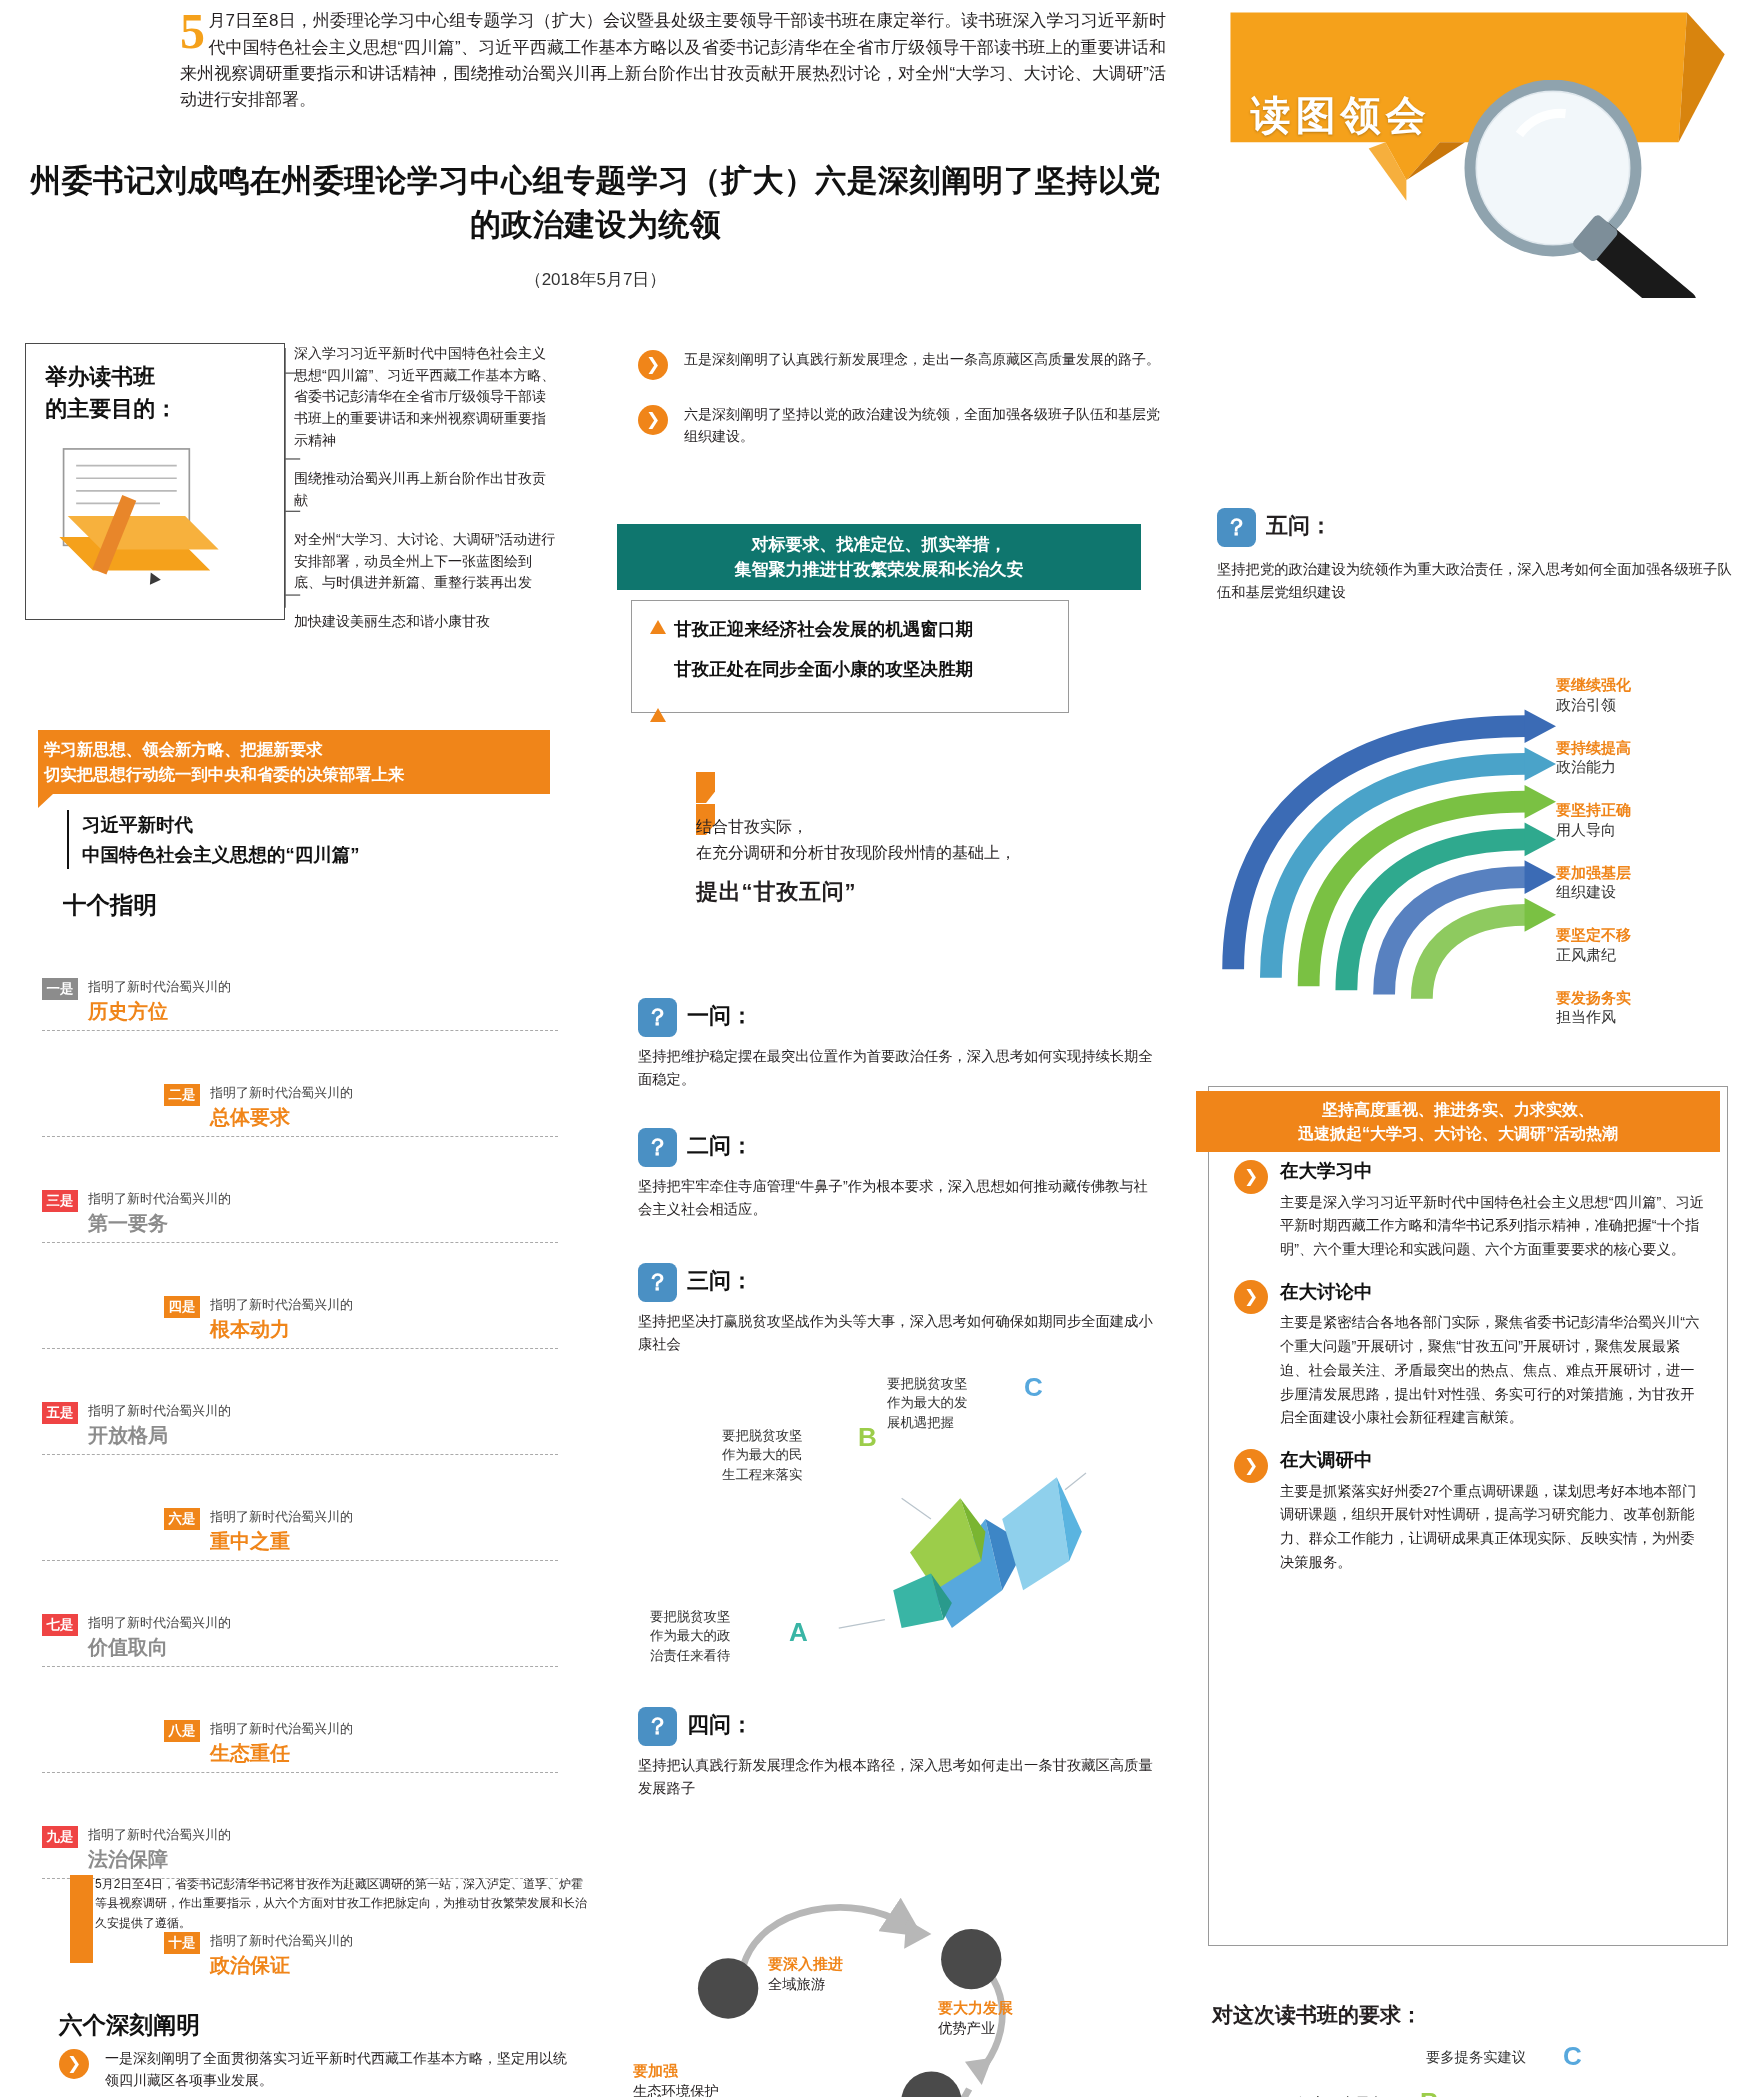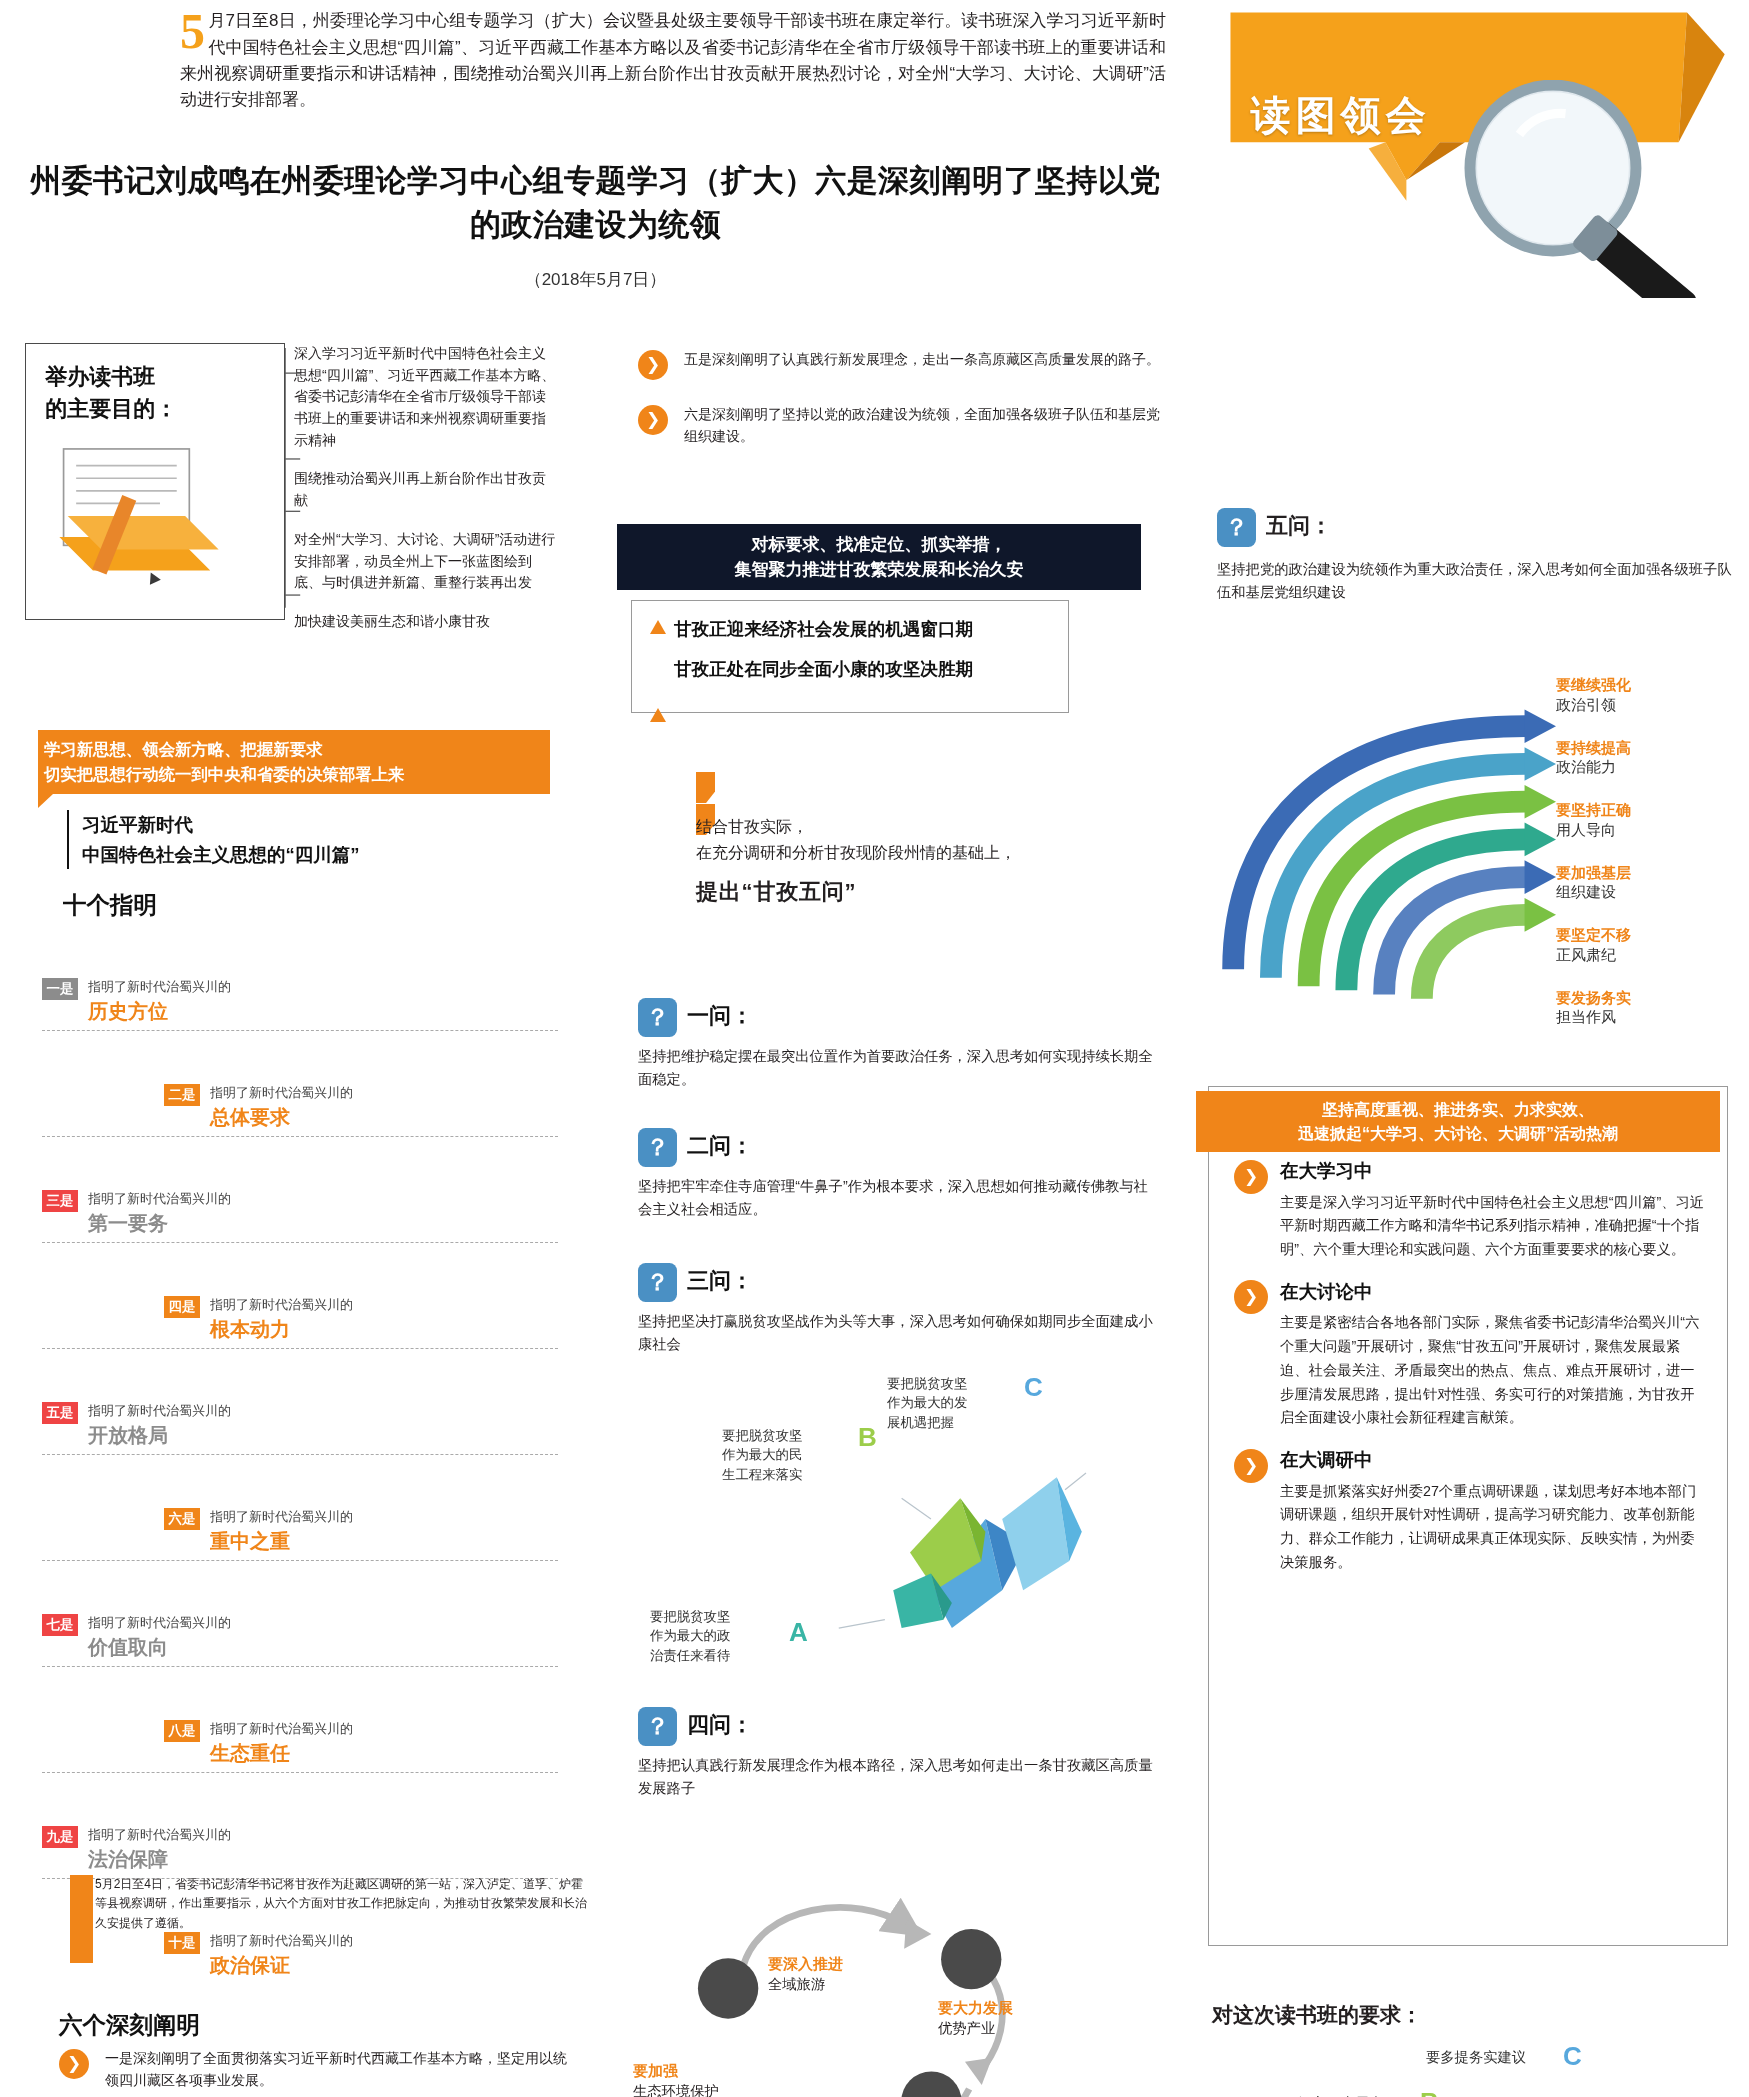--- a/index.html
+++ b/index.html
@@ -35,21 +35,21 @@
   .banner { position: absolute; right: 4.2px; top: 4.2px; width: 541px; height: 289px; }
   .banner svg { position: absolute; left: 0; top: 0; }
   .banner-text {
     position: absolute; left: 46px; top: 84px; width: 294px;
     font-size: 40px; font-weight: bold; color: #ffffff; letter-spacing: 5px;
     text-shadow: 0 1.3px 2.5px rgba(0,0,0,.25);
   }
 
   
   .box-title-orange {
-    background: #0f172a; color: #fff; font-weight: bold; text-align: center;
+    background: #0f766e; color: #fff; font-weight: bold; text-align: center;
     font-size: 17px; line-height: 1.5; padding: 7.6px 8.4px;
   }
 
   
   .purpose-card {
     position: absolute; left: 25px; top: 343px; width: 260px; height: 277px;
     border: 1.7px solid #4a4a4a; background: #fff;
   }
   .purpose-card .pc-title {
     font-size: 22px; font-weight: bold; line-height: 1.45; padding: 17px 0 0 19.3px; color: #111;

